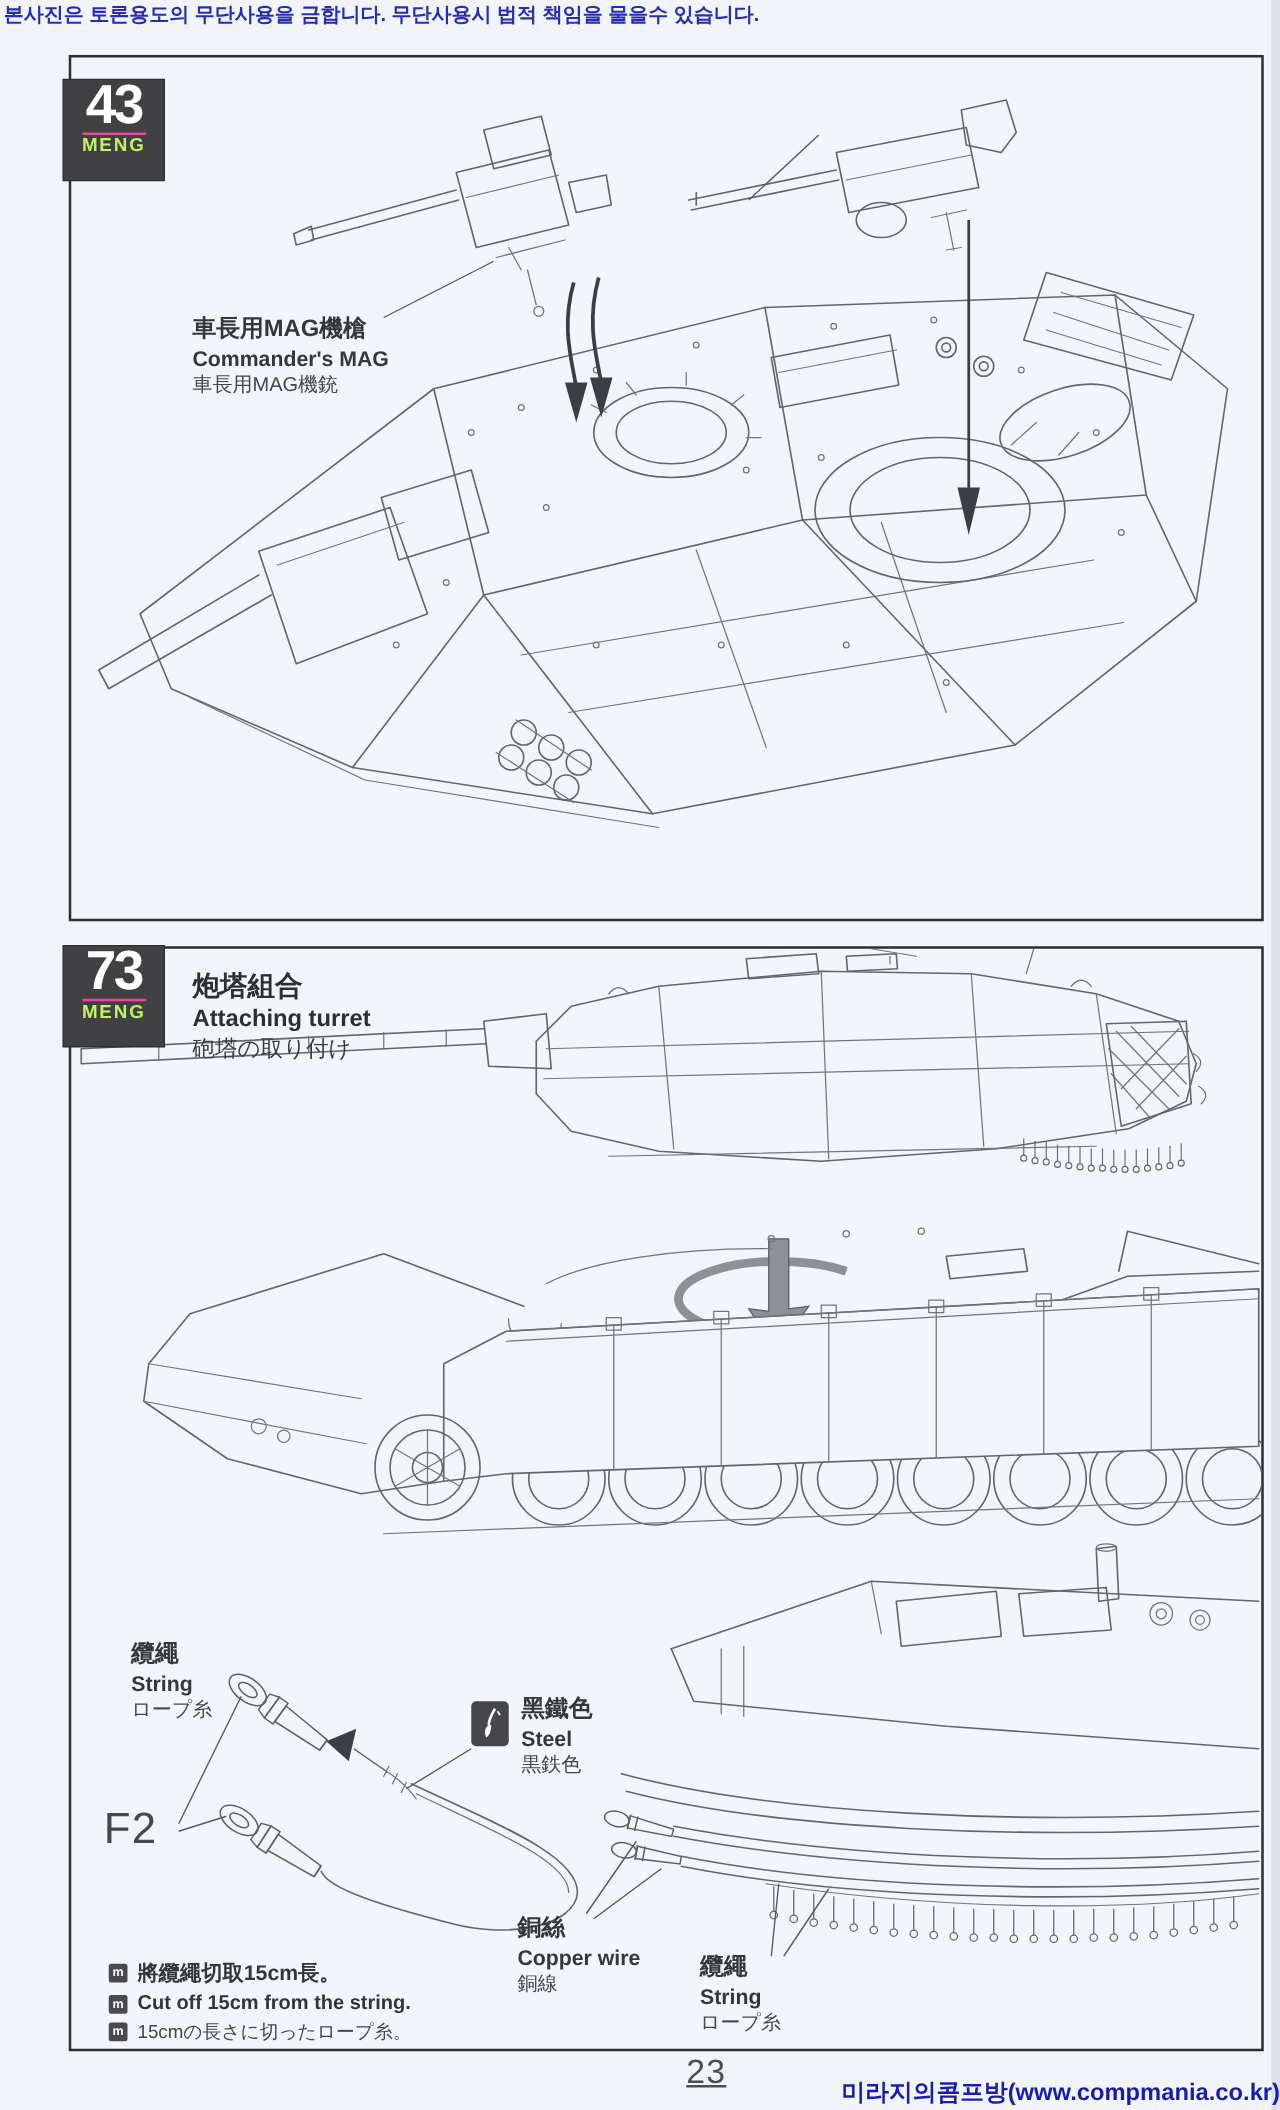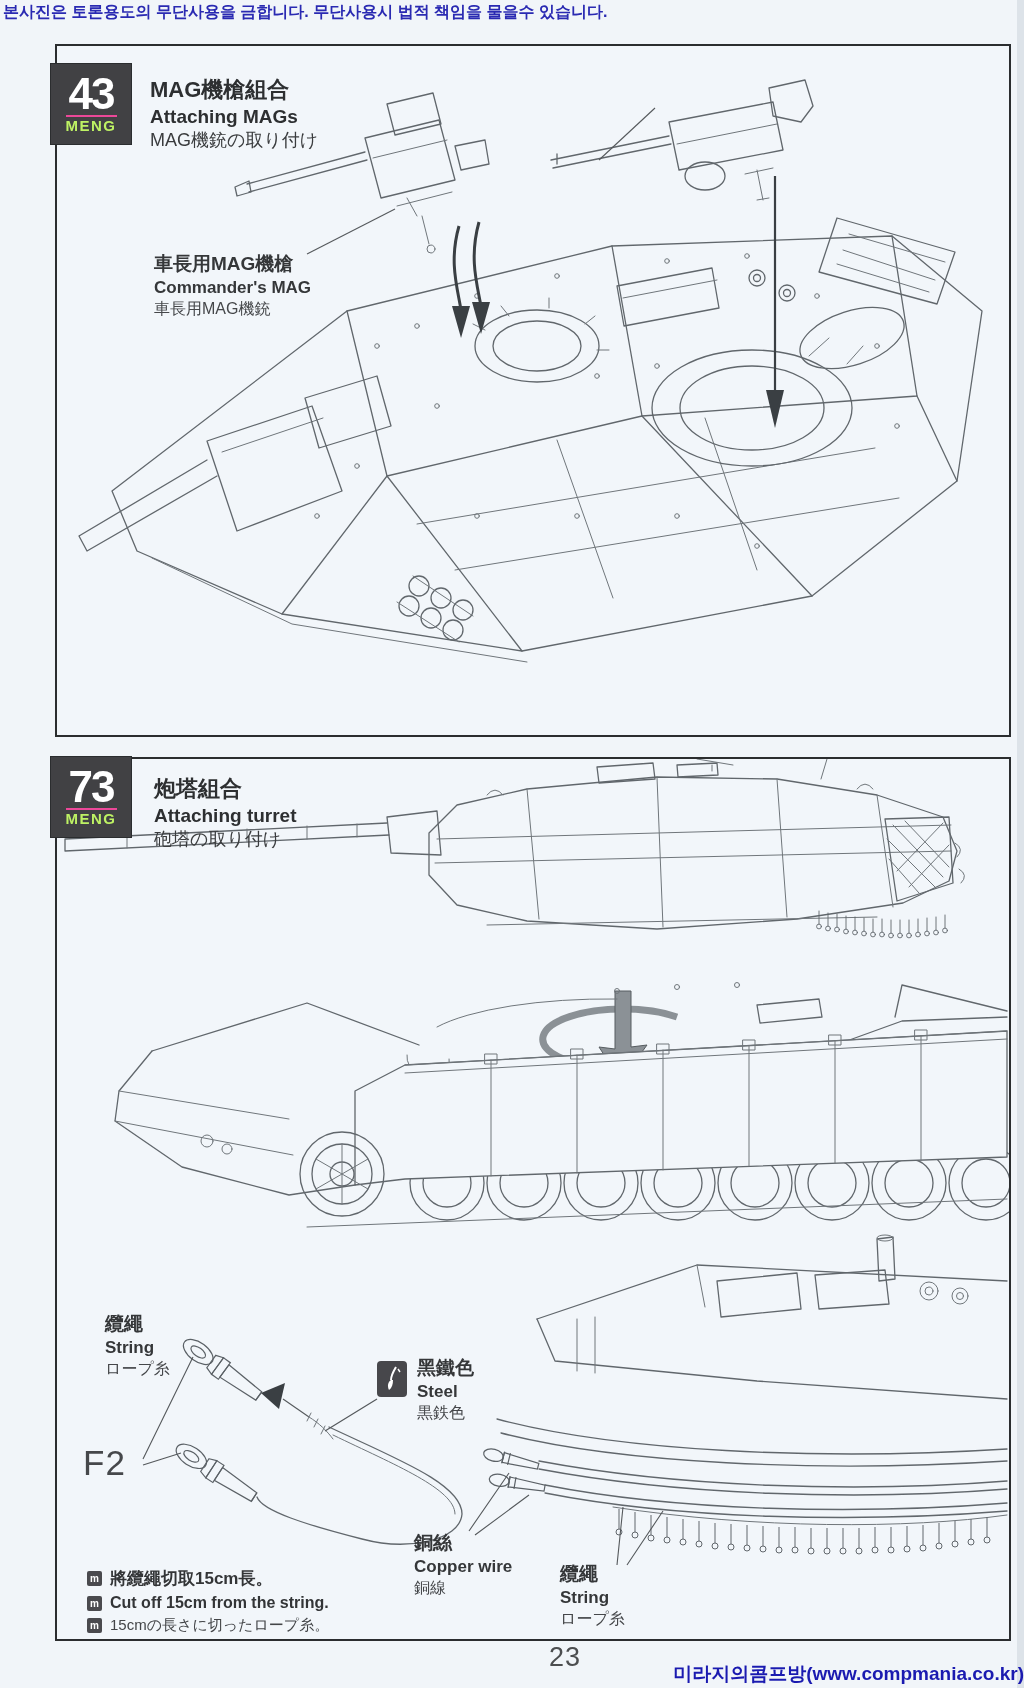--- a/index.html
+++ b/index.html
@@ -19,21 +19,21 @@
     border:2px solid #2b2d2f;background:#f2f6fa;
   }
   .panel43{top:44px;height:689px;}
   .panel44{top:757px;height:880px;}
   .art{position:absolute;left:0;top:0;width:100%;height:100%;}
   .ln{stroke:#61676c;stroke-width:1.3;fill:none;stroke-linejoin:round;stroke-linecap:round;}
   .ln2{stroke:#70767b;stroke-width:1;fill:none;stroke-linejoin:round;stroke-linecap:round;}
   .ldr{stroke:#55595c;stroke-width:1.1;fill:none;}
   .badge{
     position:absolute;width:80px;height:80px;background:#414144;
-    display:flex;flex-direction:column;align-items:center;justify-content:center;
+    display:flex;flex-direction:column;align-items:center;
     box-shadow:0 0 0 1px #2b2d2f;
   }
   .panel43 .badge{left:-6px;top:18px;}
   .panel44 .badge{left:-6px;top:-2px;}
   .badge-num{color:#fff;font-size:44px;font-weight:800;line-height:0.9;letter-spacing:-2px;}
   .badge-brand{color:#bef264;font-size:15px;font-weight:700;letter-spacing:1.5px;margin-top:2px;
     border-top:2px solid #ec4899;}
   .titles{position:absolute;line-height:1.3;}
   .panel43 .titles{left:93px;top:30px;}
   .panel44 .titles{left:97px;top:16px;}
@@ -62,21 +62,21 @@
   .note-row{display:flex;align-items:center;gap:8px;margin-bottom:4px;}
   .note-icon{
     width:15px;height:15px;background:#4a4a4e;color:#fff;border-radius:2px;
     font-size:10px;font-weight:700;display:flex;align-items:center;justify-content:center;flex:none;
   }
   .note-zh{font-size:17px;font-weight:700;color:#333537;}
   .note-en{font-size:16px;font-weight:700;color:#333537;}
   .note-ja{font-size:15px;font-weight:400;color:#434548;}
   .page-number{
     position:absolute;left:505px;top:1642px;width:120px;text-align:center;
-    font-size:27px;color:#4c4e50;letter-spacing:1px;
+    font-size:27px;color:#4c4e50;letter-spacing:1px;text-decoration:underline;
   }
   .footer-credit{
     position:absolute;right:0px;top:1661px;
     font-size:19px;font-weight:700;color:#1a1ab0;white-space:nowrap;margin-left:12px;
   }
 </style>
 </head>
 <body>
 
 <div class="page">
@@ -192,25 +192,20 @@
 
       <path class="ldr" d="M598 62 L542 114"></path>
       <path class="ldr" d="M250 208 L338 163"></path>
     </svg>
 
     <div class="badge">
       <div class="badge-num">43</div>
       <div class="badge-brand">MENG</div>
     </div>
 
-    <div class="titles">
-      <div class="t-zh">MAG機槍組合</div>
-      <div class="t-en">Attaching MAGs</div>
-      <div class="t-ja">MAG機銃の取り付け</div>
-    </div>
 
 
     <div class="callout commander-callout">
       <div class="c-zh">車長用MAG機槍</div>
       <div class="c-en">Commander's MAG</div>
       <div class="c-ja">車長用MAG機銃</div>
     </div>
   </section>
 
   <section class="panel panel44">

